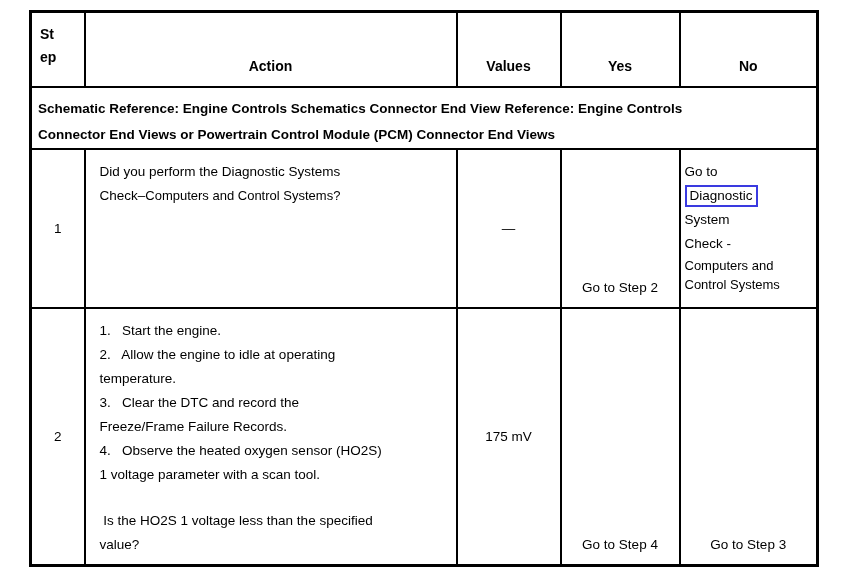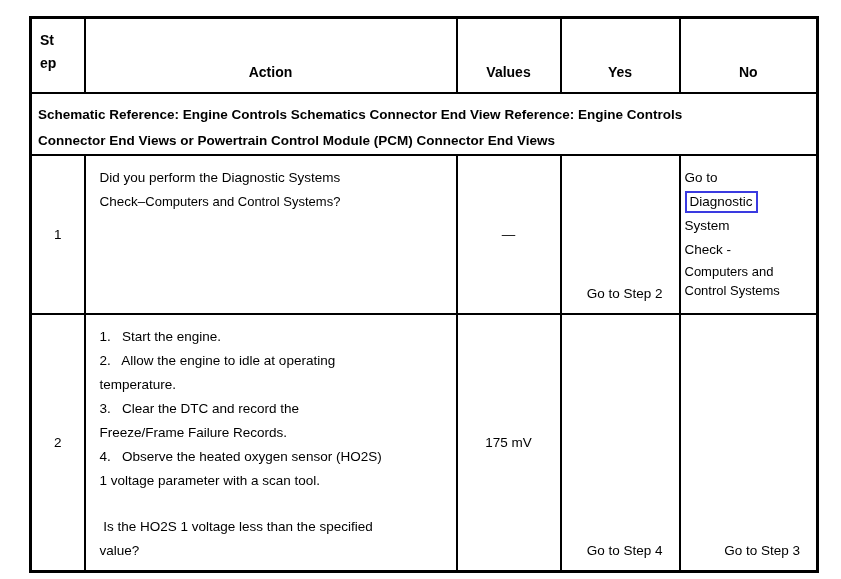--- a/index.html
+++ b/index.html
@@ -12,21 +12,21 @@
   .page {
     position: relative;
     width: 841px;
     height: 579px;
     background: #ffffff;
     overflow: hidden;
   }
   table.diag {
     position: absolute;
     left: 29px;
-    top: 16px;
+    top: 10px;
     border-collapse: collapse;
     table-layout: fixed;
     width: 787px;
     border: 3px solid #000000;
   }
   table.diag th, table.diag td {
     border: 2px solid #000000;
     margin: 0;
     font-size: 13.5px;
   }
@@ -78,22 +78,22 @@
     white-space: pre-wrap;
   }
   .al-spacer { height: 22px; }
 
   td.values-cell {
     vertical-align: middle;
     text-align: center;
   }
   td.bottom-cell {
     vertical-align: bottom;
-    text-align: right;
-    padding: 0 16px 12px 4px;
+    text-align: center;
+    padding: 0 4px 12px 4px;
   }
   td.no-cell-top {
     vertical-align: top;
     text-align: left;
     padding: 10px 4px 0 4px;
   }
   .nl { line-height: 24px; }
   .small { font-size: 13px; }
   .nl.small { line-height: 19px; }
 

